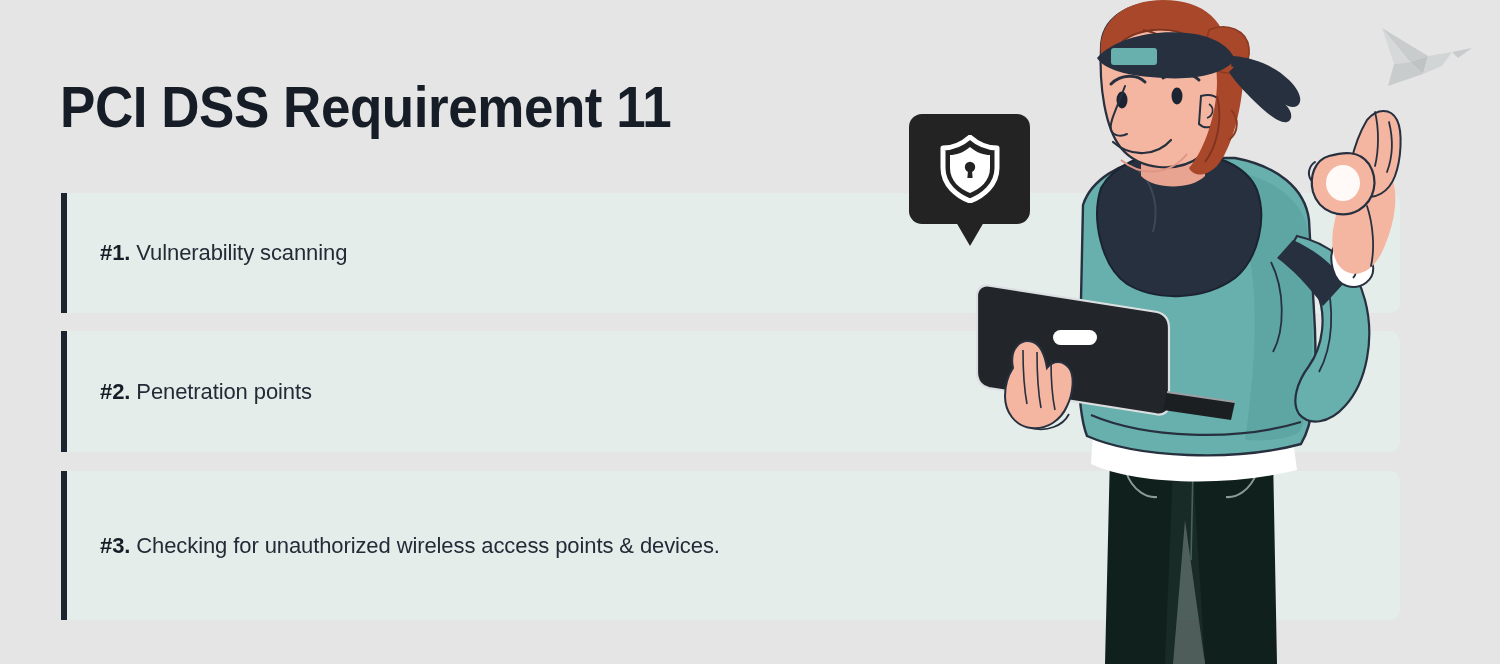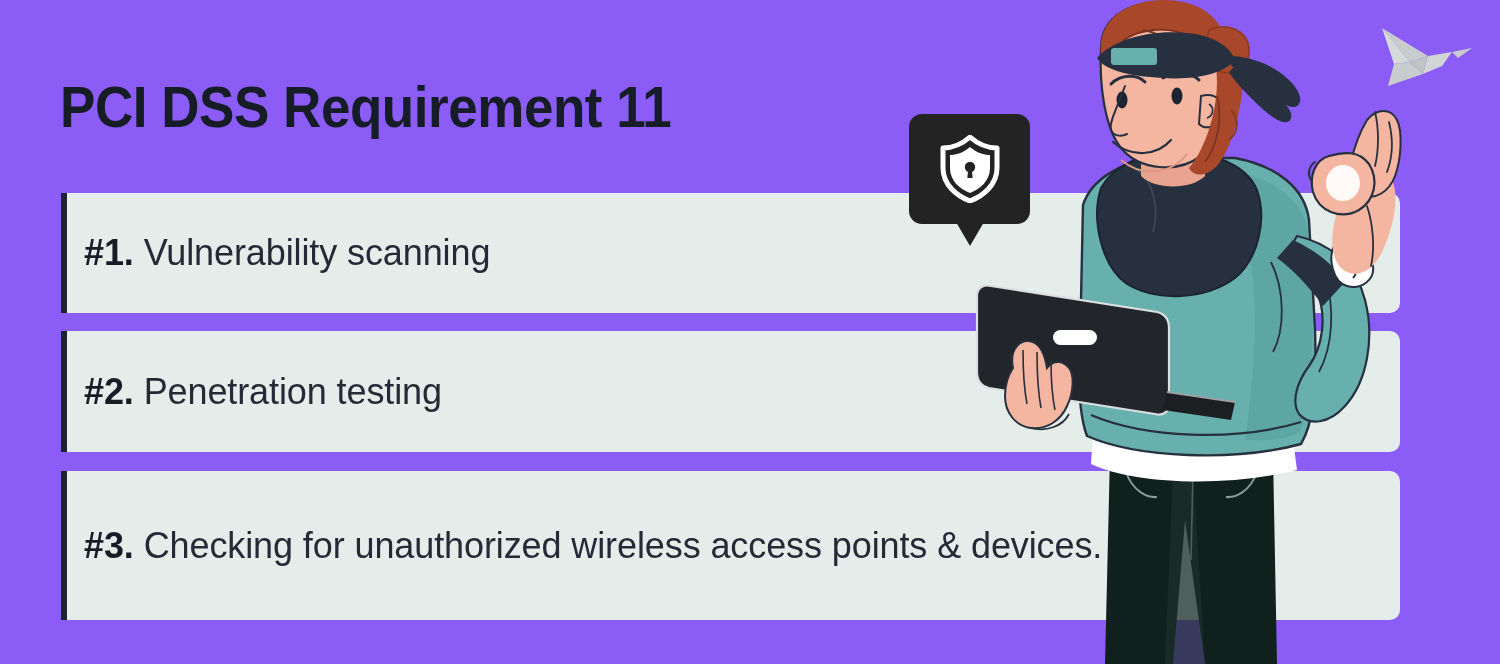--- a/index.html
+++ b/index.html
@@ -7,21 +7,21 @@
     padding: 0;
     background: #ffffff;
   }
   body {
     font-family: "Liberation Sans", sans-serif;
   }
   .canvas {
     position: relative;
     width: 1500px;
     height: 664px;
-    background: #8b5cf6;
+    background: #e5e5e5;
     overflow: hidden;
   }
 
   
   .page-title {
     position: absolute;
     left: 60px;
     top: 78px;
     font-size: 57px;
     line-height: 1.05;
@@ -51,22 +51,22 @@
     bottom: 0;
     width: 6px;
     background: #1b2430;
   }
   #card-1 { top: 193px; height: 120px; }
   #card-2 { top: 331px; height: 121px; }
   #card-3 { top: 471px; height: 149px; }
 
   .card-text {
     position: relative;
-    padding-left: 23px;
-    font-size: 36px;
+    padding-left: 39px;
+    font-size: 22px;
     color: #222b36;
     white-space: nowrap;
     letter-spacing: -0.1px;
   }
   .card-num {
     font-weight: 700;
     color: #161d26;
   }
 
   
@@ -132,21 +132,21 @@
   <div class="card" id="card-1">
     <div class="card-text">
       <span class="card-num">#1.</span>
       <span>Vulnerability scanning</span>
     </div>
   </div>
 
   <div class="card" id="card-2">
     <div class="card-text">
       <span class="card-num">#2.</span>
-      <span>Penetration testing</span>
+      <span>Penetration points</span>
     </div>
   </div>
 
   <div class="card" id="card-3">
     <div class="card-text">
       <span class="card-num">#3.</span>
       <span>Checking for unauthorized wireless access points &amp; devices.</span>
     </div>
   </div>
 

